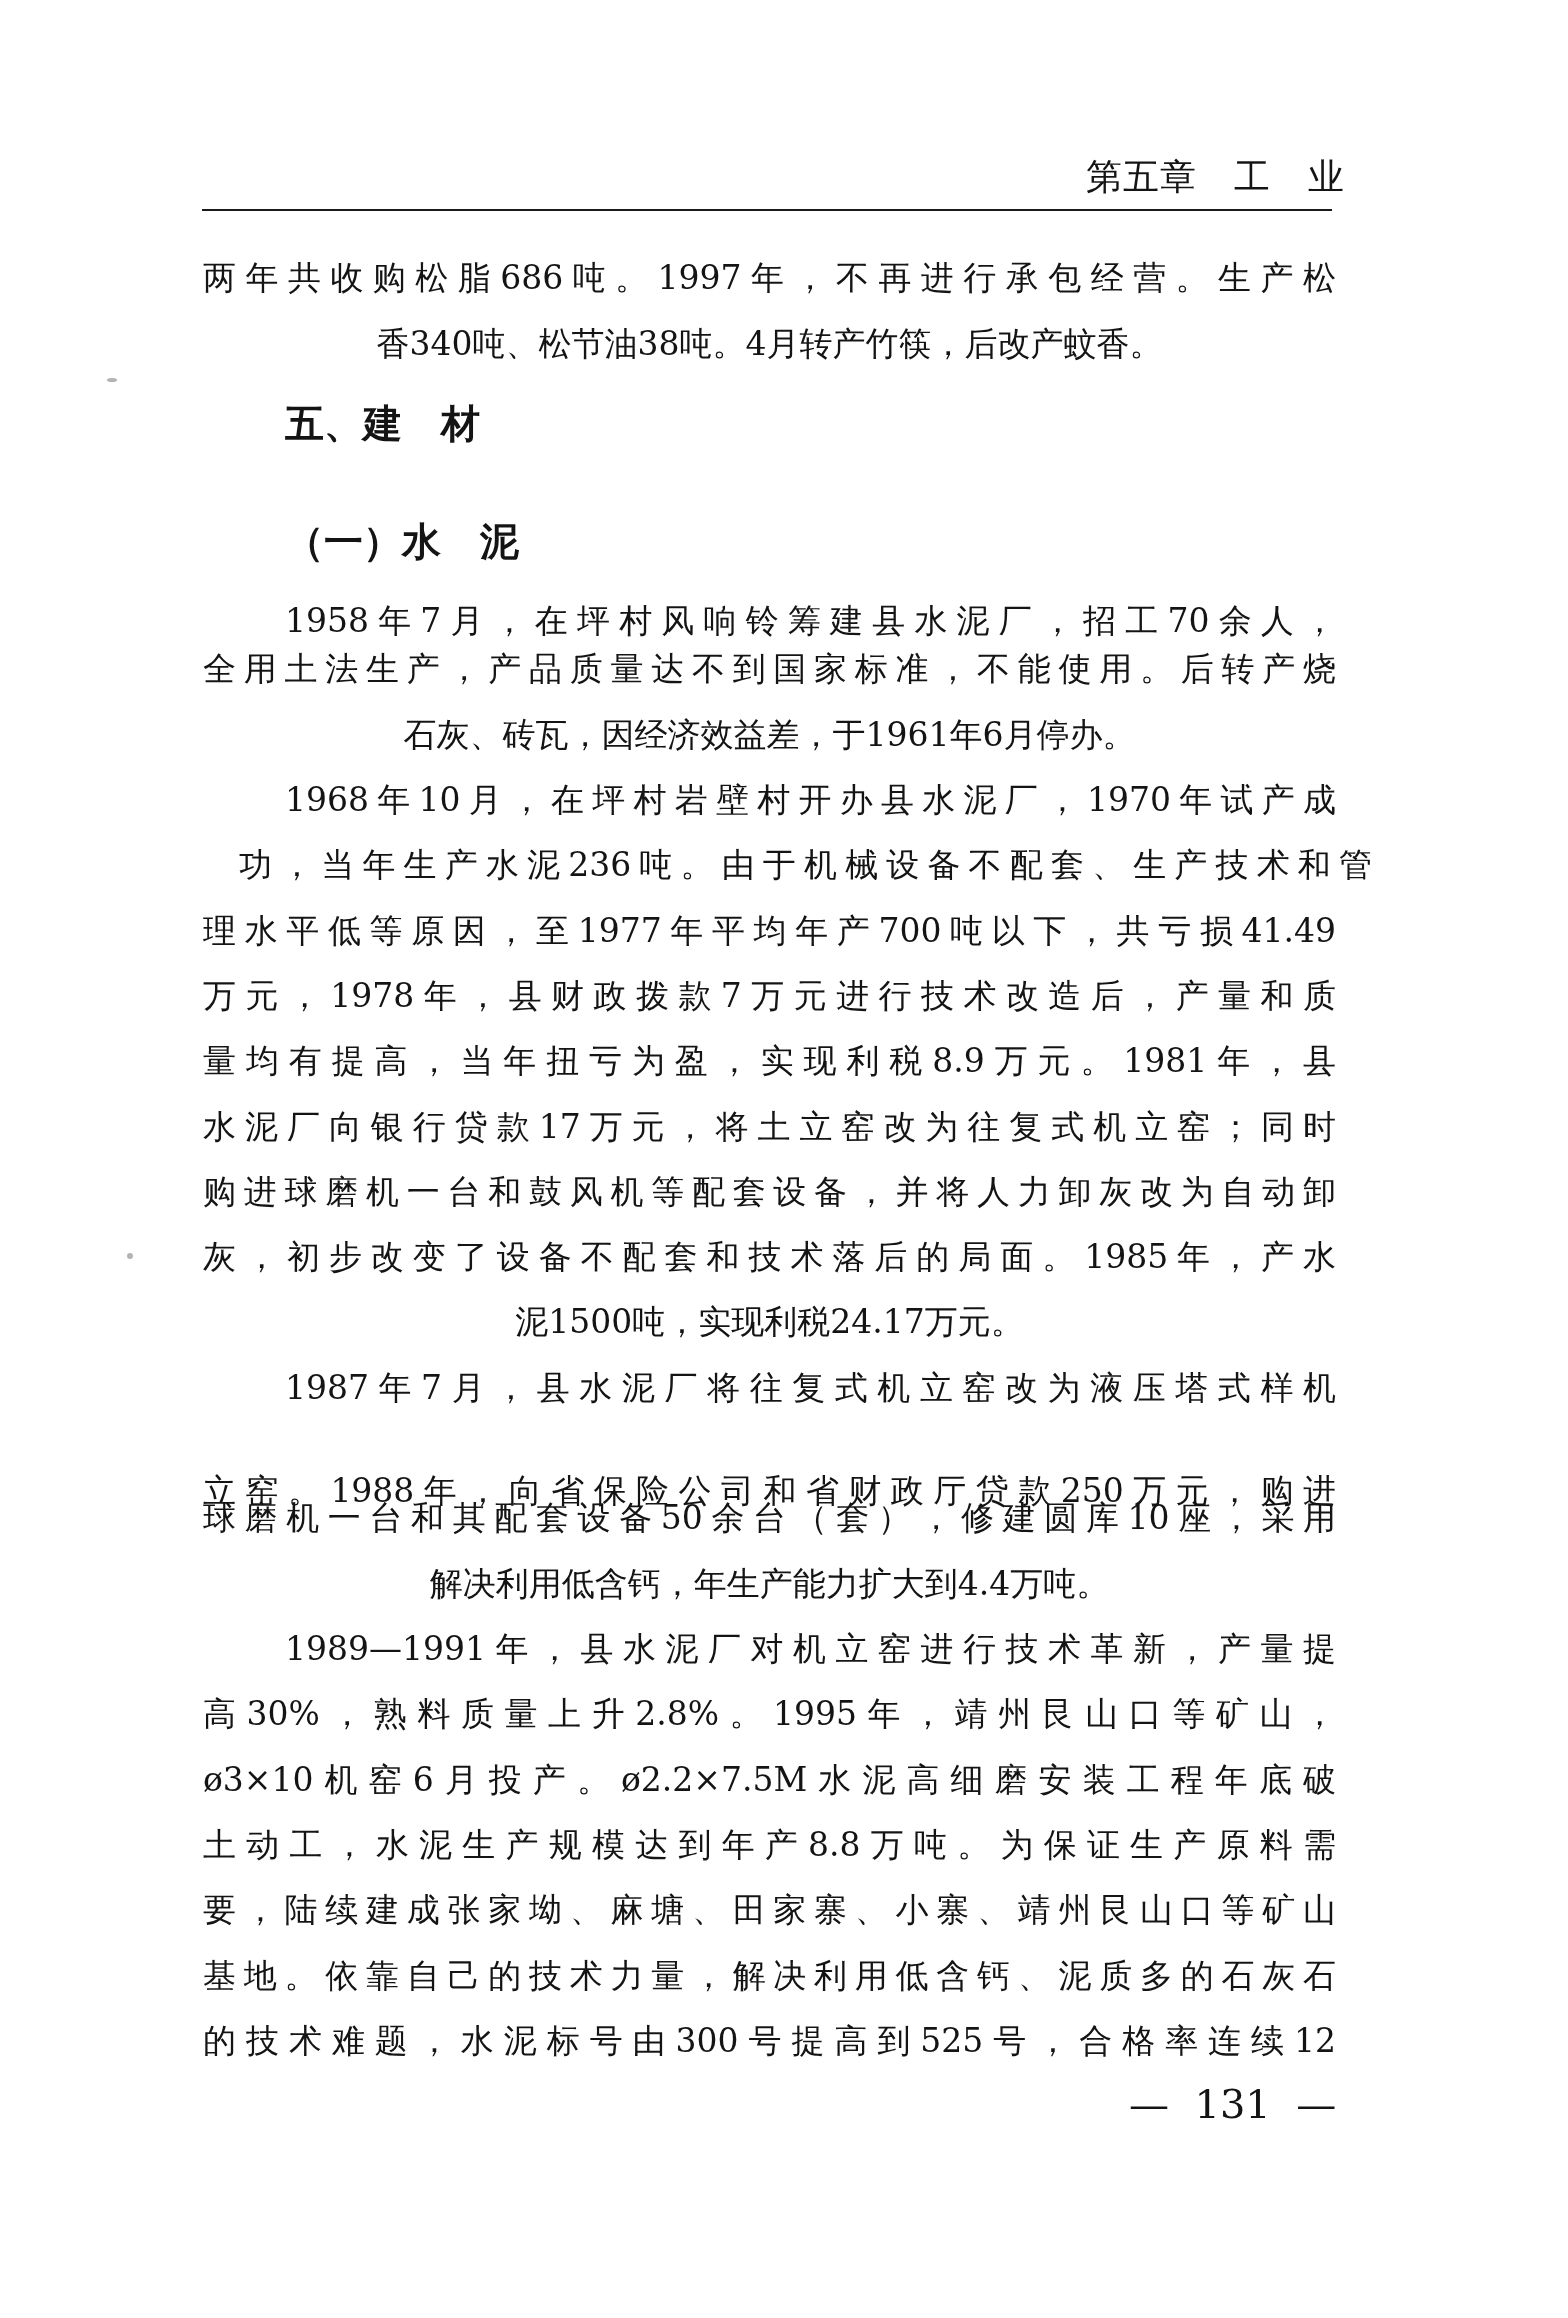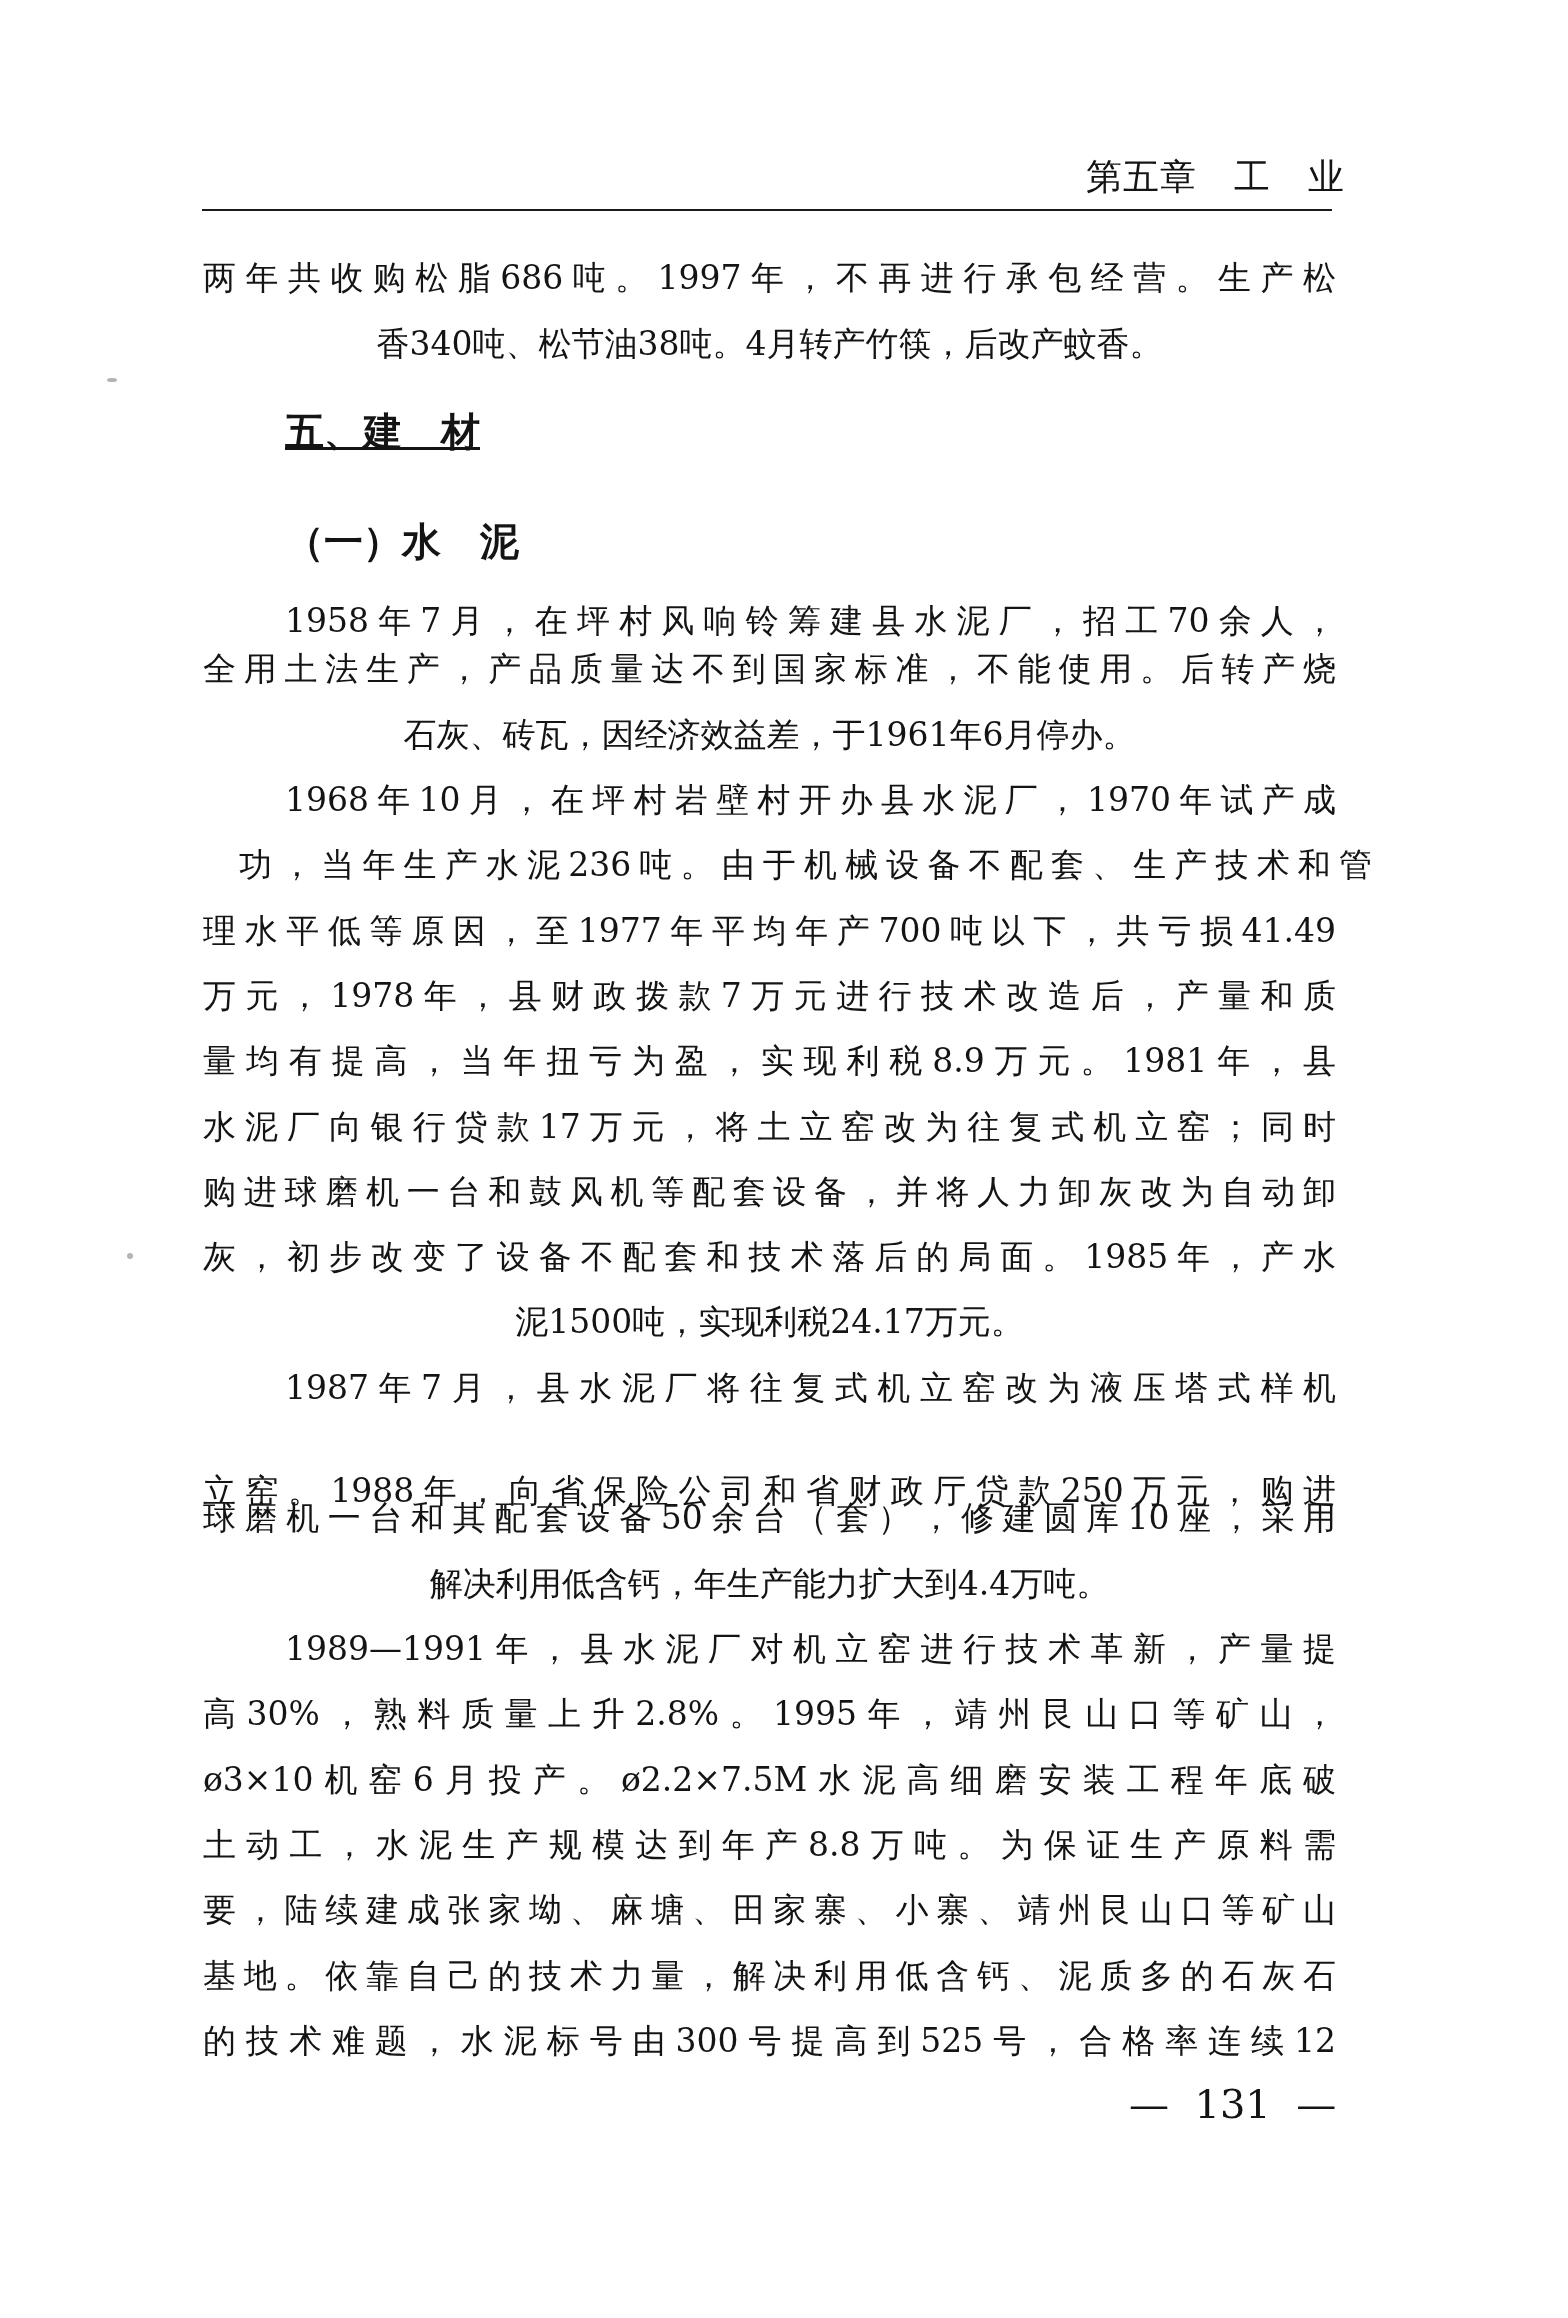--- a/index.html
+++ b/index.html
@@ -25,21 +25,21 @@
 
 <div class="running-head">第五章　工　业</div>
 <div class="head-rule"></div>
 
 <div class="speck" style="left:107px;top:378px;width:9.6px;height:4.3px;"></div>
 <div class="speck" style="left:127px;top:1253px;width:5.8px;height:5.8px;"></div>
 
 <div class="line full" style="top:245px;">两年共收购松脂686吨。1997年，不再进行承包经营。生产松</div>
 <div class="line end" style="top:311px;">香340吨、松节油38吨。4月转产竹筷，后改产蚊香。</div>
 
-<div class="heading" style="top:399px;text-decoration:underline;">五、建　材</div>
+<div class="heading" style="top:391px;">五、建　材</div>
 <div class="heading" style="top:509px;text-align:center;">（一）水　泥</div>
 
 <div class="line full indent" style="top:588px;">1958年7月，在坪村风响铃筹建县水泥厂，招工70余人，</div>
 <div class="line full" style="top:636px;">全用土法生产，产品质量达不到国家标准，不能使用。后转产烧</div>
 <div class="line end" style="top:702px;">石灰、砖瓦，因经济效益差，于1961年6月停办。</div>
 
 <div class="line full indent" style="top:767px;">1968年10月，在坪村岩壁村开办县水泥厂，1970年试产成</div>
 <div class="line full" style="top:832px;margin-left:36px;">功，当年生产水泥236吨。由于机械设备不配套、生产技术和管</div>
 <div class="line full" style="top:898px;">理水平低等原因，至1977年平均年产700吨以下，共亏损41.49</div>
 <div class="line full" style="top:963px;">万元，1978年，县财政拨款7万元进行技术改造后，产量和质</div>

